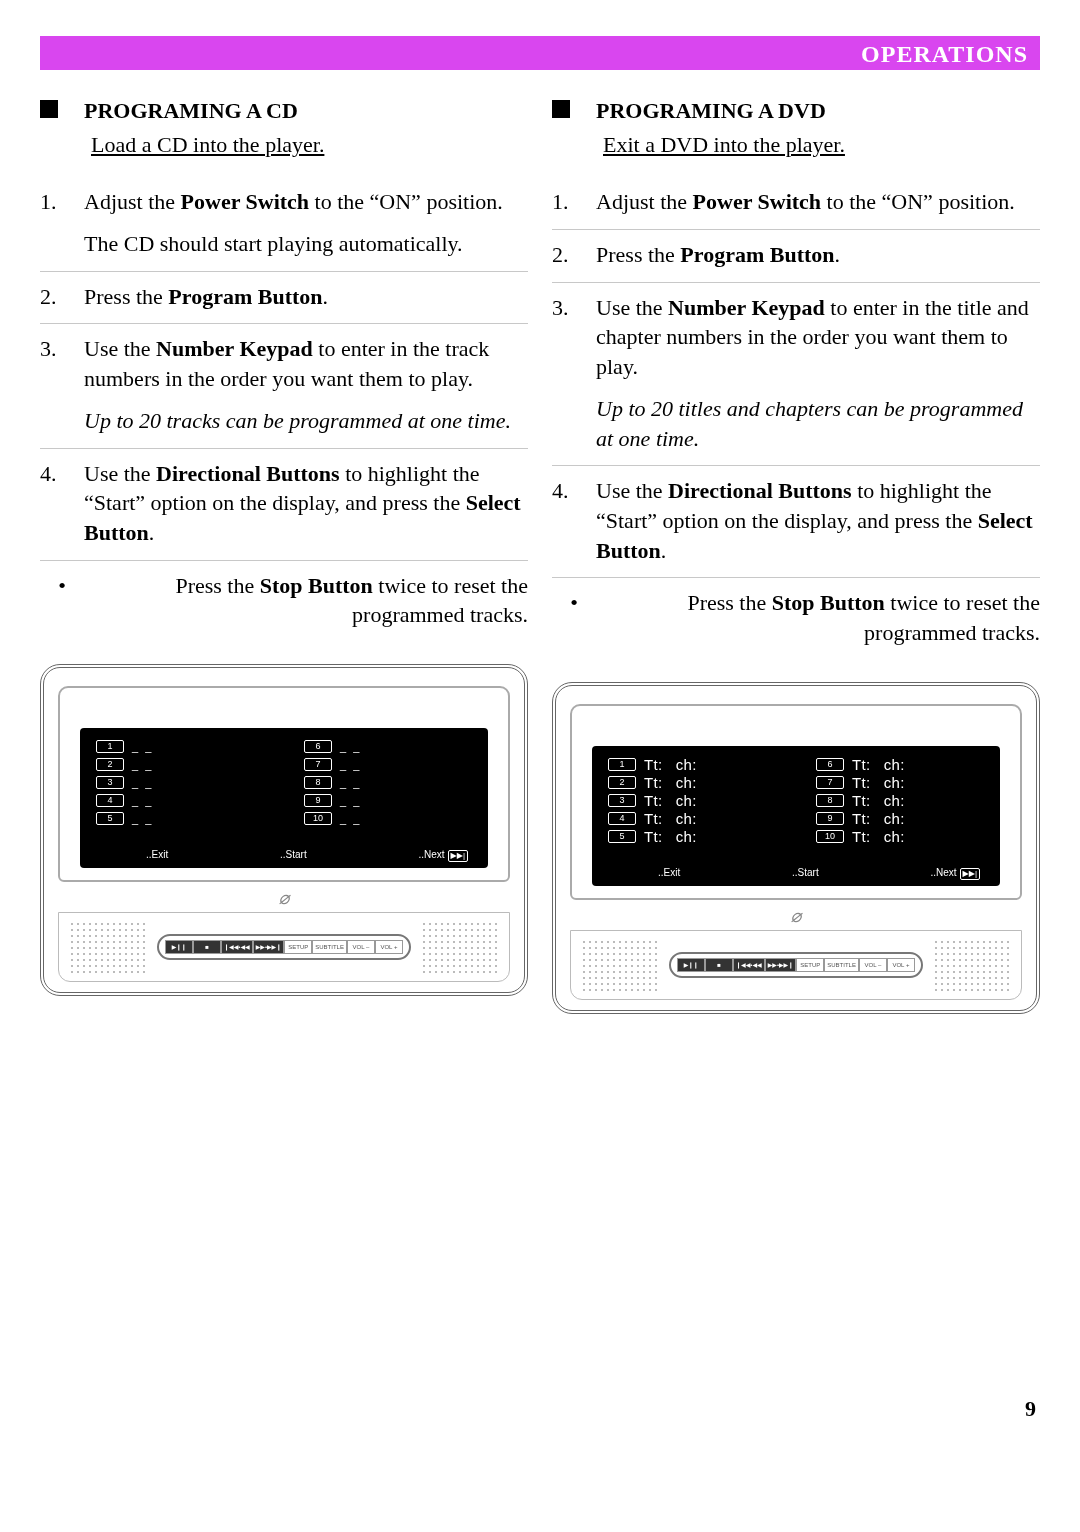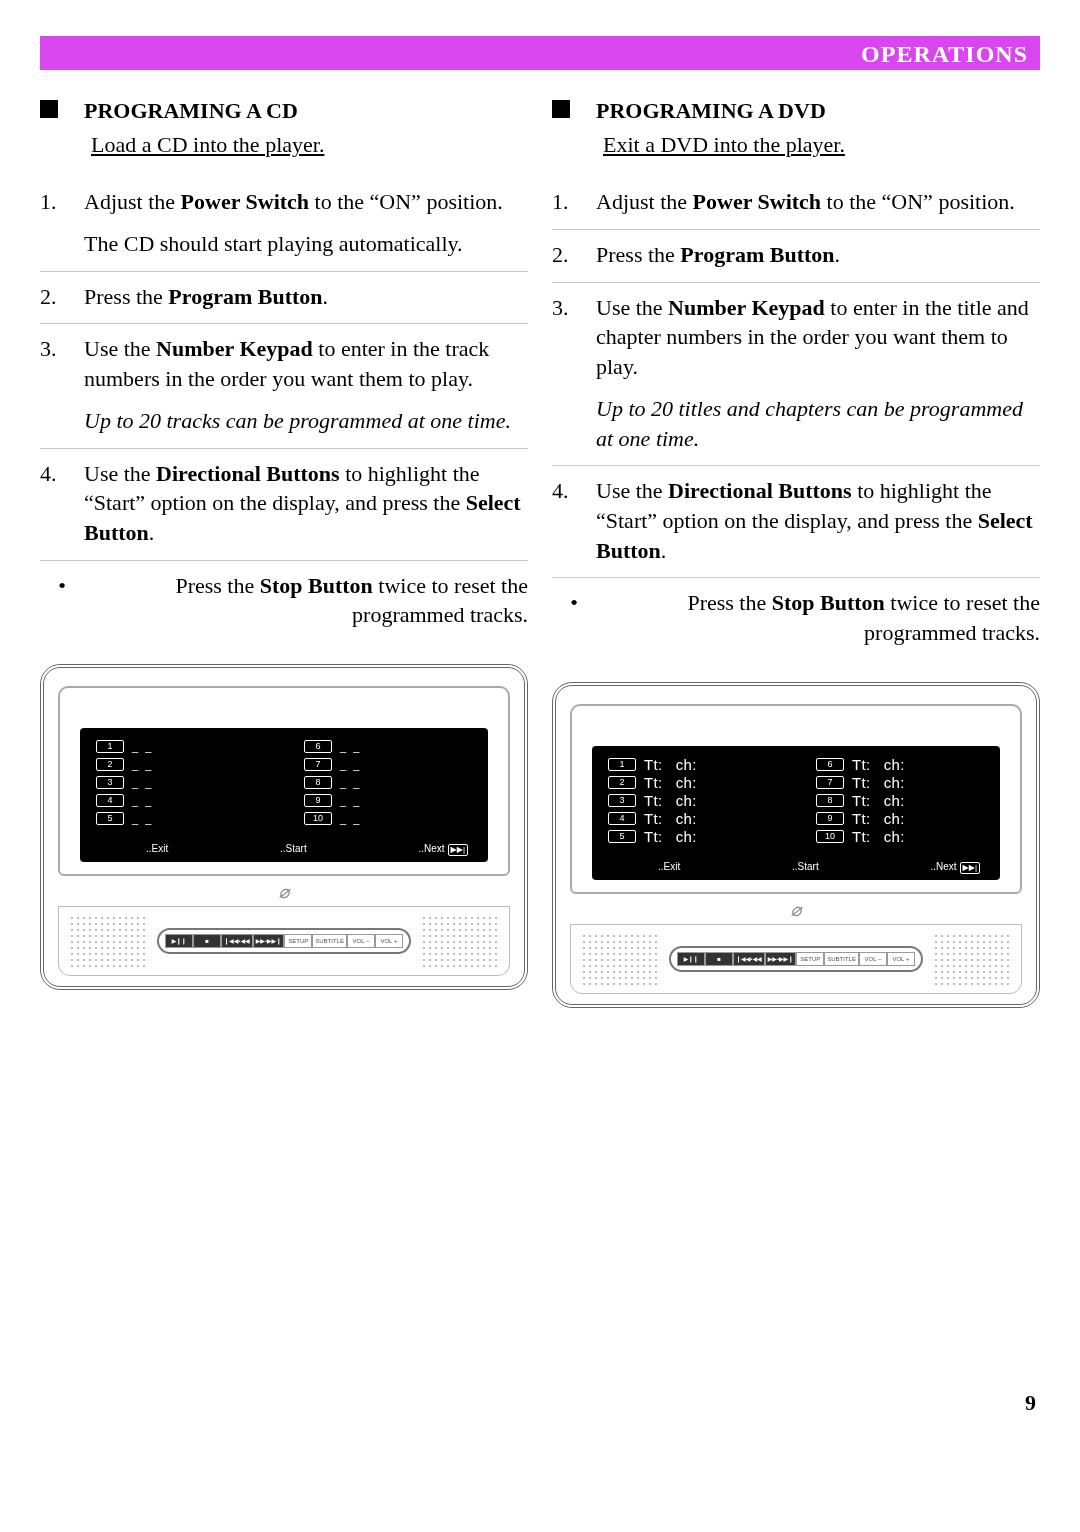--- a/index.html
+++ b/index.html
@@ -58,21 +58,21 @@
   .pg-col{flex:1;}
   .pg-row{display:flex;align-items:center;gap:8px;height:18px;}
   .pg-num{
     border:1px solid #fff;border-radius:2px;min-width:20px;
     text-align:center;font-size:9px;line-height:11px;padding:0 3px;
   }
   .pg-labels{font-size:15px;letter-spacing:0.3px;}
   .pg-dash{letter-spacing:2px;}
   .pg-bottom{
     display:flex;justify-content:space-between;gap:14px;
-    font-size:10px;margin-top:14px;padding:0 4px 0 50px;
+    font-size:10px;margin-top:20px;padding:0 4px 0 50px;
   }
   .nx-icon{
     display:inline-block;border:1px solid #fff;border-radius:2px;
     font-size:8px;padding:0 2px;margin-left:3px;line-height:10px;
   }
   .hinge{
     text-align:center;font-size:18px;color:#888;margin:4px 0 2px 0;
     font-style:italic;
   }
   .base{

